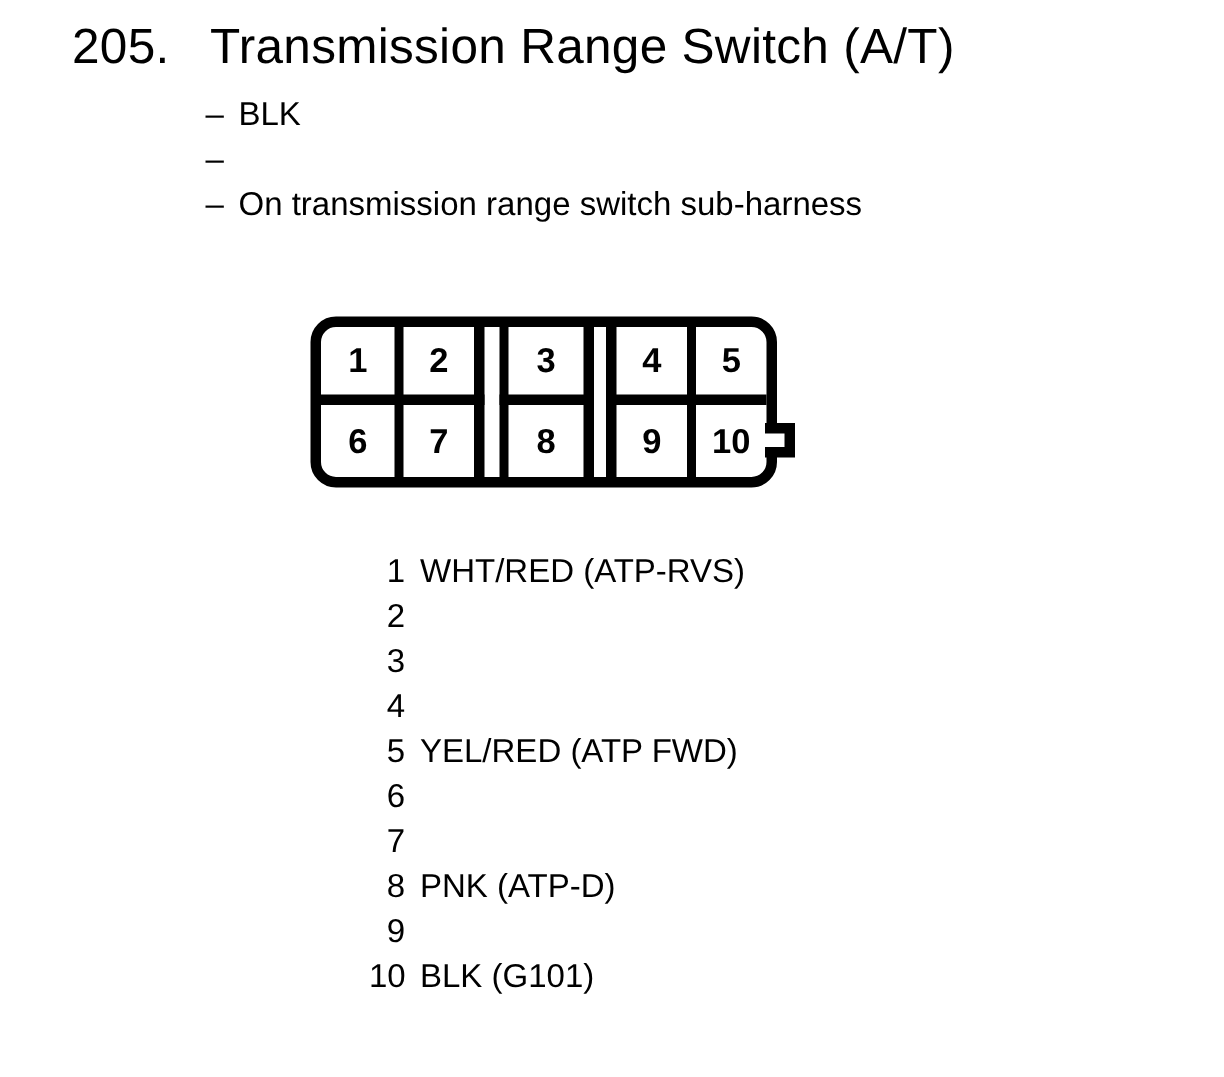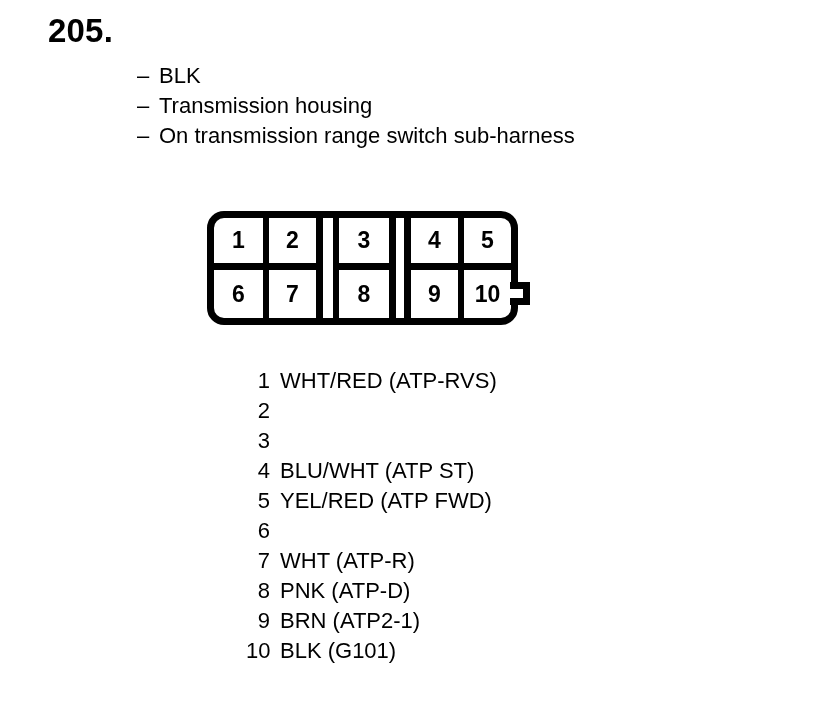--- a/index.html
+++ b/index.html
@@ -16,21 +16,21 @@
     color: #000;
   }
 
   
   .heading {
     position: absolute;
     left: 48px;
     top: 12px;
     display: flex;
     font-size: 33px;
-    font-weight: 700;
+    font-weight: 400;
     letter-spacing: 0.2px;
     white-space: nowrap;
   }
   .heading-number { width: 92px; }
 
   
   .notes {
     position: absolute;
     left: 137px;
     top: 61px;
@@ -139,30 +139,30 @@
     width: 24px;
     text-align: right;
     margin-right: 10px;
   }
 </style>
 </head>
 <body>
 
 <div class="heading">
   <span class="heading-number">205.</span>
+  <span>Transmission Range Switch (A/T)</span>
 </div>
 
 <div class="notes">
   <div class="note-line">
     <span class="note-dash">–</span>
     <span>BLK</span>
   </div>
   <div class="note-line">
     <span class="note-dash">–</span>
-    <span>Transmission housing</span>
   </div>
   <div class="note-line">
     <span class="note-dash">–</span>
     <span>On transmission range switch sub-harness</span>
   </div>
 </div>
 
 <div class="connector">
   <div class="connector-frame"></div>
   <div class="key-tab"></div>
@@ -196,38 +196,35 @@
     <span>WHT/RED (ATP-RVS)</span>
   </div>
   <div class="pin-row">
     <span class="pin-number">2</span>
   </div>
   <div class="pin-row">
     <span class="pin-number">3</span>
   </div>
   <div class="pin-row">
     <span class="pin-number">4</span>
-    <span>BLU/WHT (ATP ST)</span>
   </div>
   <div class="pin-row">
     <span class="pin-number">5</span>
     <span>YEL/RED (ATP FWD)</span>
   </div>
   <div class="pin-row">
     <span class="pin-number">6</span>
   </div>
   <div class="pin-row">
     <span class="pin-number">7</span>
-    <span>WHT (ATP-R)</span>
   </div>
   <div class="pin-row">
     <span class="pin-number">8</span>
     <span>PNK (ATP-D)</span>
   </div>
   <div class="pin-row">
     <span class="pin-number">9</span>
-    <span>BRN (ATP2-1)</span>
   </div>
   <div class="pin-row">
     <span class="pin-number">10</span>
     <span>BLK (G101)</span>
   </div>
 </div>
 
 </body></html>

